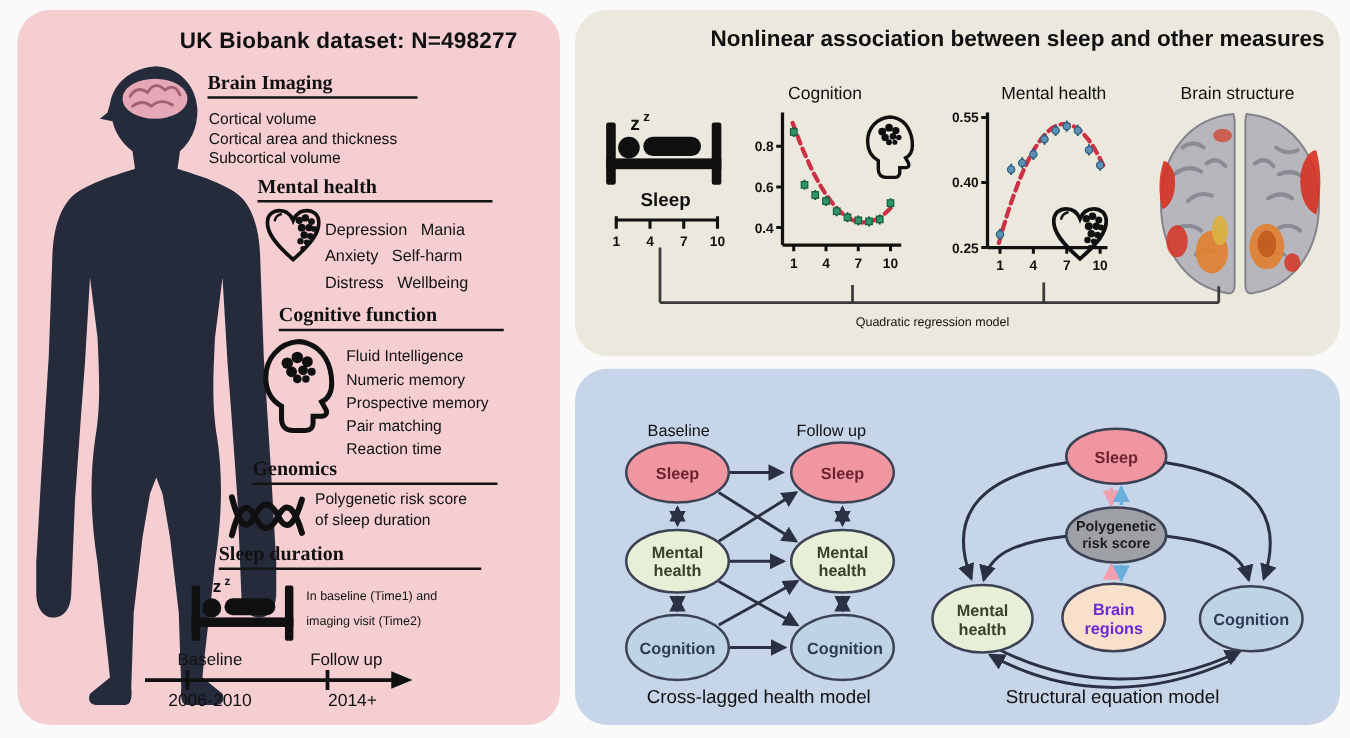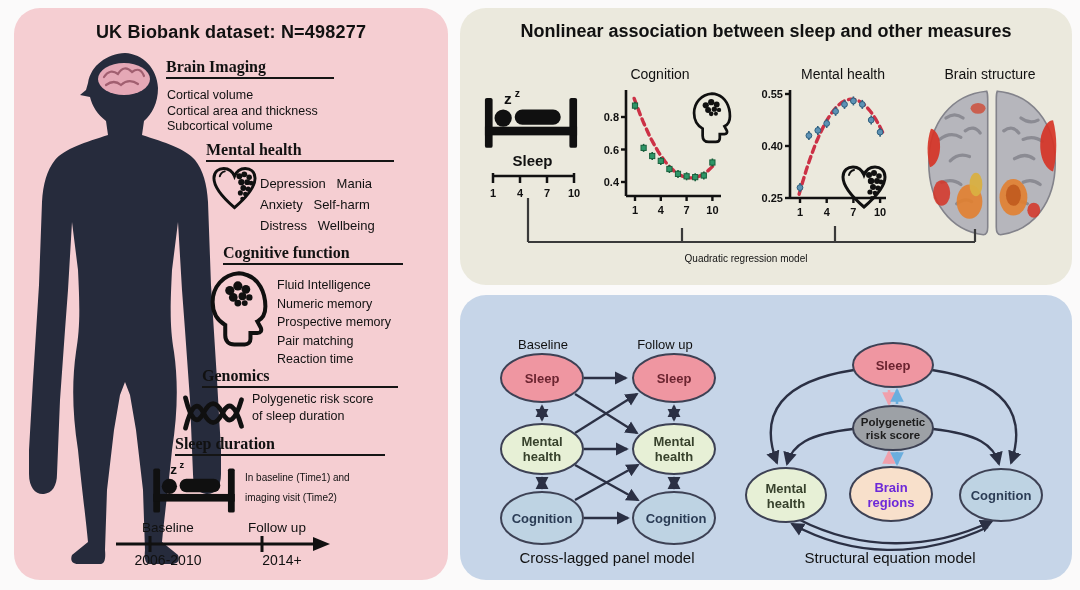--- a/index.html
+++ b/index.html
@@ -2,21 +2,21 @@
 <html style="--left_panel_bg: #f5ced2; --top_right_bg: #ebe9dd; --bottom_right_bg: #c6d5e8; --silhouette: #262b3c; --curve_red: #cc3146; --cognition_point: #2e9668; --mental_point: #5d92b5; --node_sleep: #ef96a1; --node_mental: #e7f0d6; --node_cognition: #bed3e3; --node_prs: #9da1a6; --node_brain: #f8e0cb; --arrow: #2b3044; --pink_arrow: #f0a0ac; --blue_arrow: #6aaede;"><head>
 <meta charset="utf-8">
 <style>
   html,body{margin:0;padding:0;background:#fbfafa;}
   #fig{position:relative;width:1080px;height:590px;background:#fbfafa;font-family:"Liberation Sans","DejaVu Sans",sans-serif;color:#111;overflow:hidden;}
   .panel{position:absolute;border-radius:26px;}
   #left-panel{left:14px;top:8px;width:434px;height:572px;background:var(--left_panel_bg);}
   #top-right-panel{left:460px;top:8px;width:612px;height:277px;background:var(--top_right_bg);}
   #bottom-right-panel{left:460px;top:295px;width:612px;height:285px;background:var(--bottom_right_bg);}
   .abs{position:absolute;}
-  .panel-title{font-weight:bold;text-align:center;width:100%;}
+  .panel-title{font-weight:bold;text-align:center;width:100%;padding-left:48px;}
   #left-title{top:14px;font-size:18px;letter-spacing:.2px;}
   #tr-title{top:13px;font-size:18px;}
   #br-title{top:12px;font-size:15.5px;}
   .heading{font-size:16px;font-weight:bold;border-bottom:2px solid #151515;padding-bottom:1px;font-family:Liberation Serif, serif;}
   .small-list div{font-size:12.5px;line-height:15.5px;white-space:pre;}
   .pre{white-space:pre-line;}
   .col-title{font-size:14px;text-align:center;}
   .node-label{position:absolute;font-weight:bold;text-align:center;line-height:15px;font-size:13px;}
   .caption{position:absolute;font-size:15px;text-align:center;}
   svg{display:block;}
@@ -361,16 +361,16 @@
     <div class="node-label" style="left:185px;top:139px;width:58px;color:#37412c">Mental health</div>
     <div class="node-label" style="left:42px;top:216px;width:80px;color:#2b3c55">Cognition</div>
     <div class="node-label" style="left:176px;top:216px;width:80px;color:#2b3c55">Cognition</div>
 
     <div class="node-label" style="left:393px;top:63px;width:80px;color:#6b2430">Sleep</div>
     <div class="node-label" style="left:393px;top:121px;width:80px;font-size:11.5px;line-height:12.5px;color:#1c1c1c">Polygenetic risk score</div>
     <div class="node-label" style="left:401px;top:185px;width:60px;color:#6d28d9">Brain regions</div>
     <div class="node-label" style="left:297px;top:186px;width:58px;color:#37412c">Mental health</div>
     <div class="node-label" style="left:501px;top:193px;width:80px;color:#2b3c55">Cognition</div>
 
-    <div class="caption" style="left:27px;top:254px;width:240px">Cross-lagged panel model</div>
+    <div class="caption" style="left:27px;top:254px;width:240px">Cross-lagged health model</div>
     <div class="caption" style="left:310px;top:254px;width:240px">Structural equation model</div>
   </div>
 </div>
 
 </body></html>

